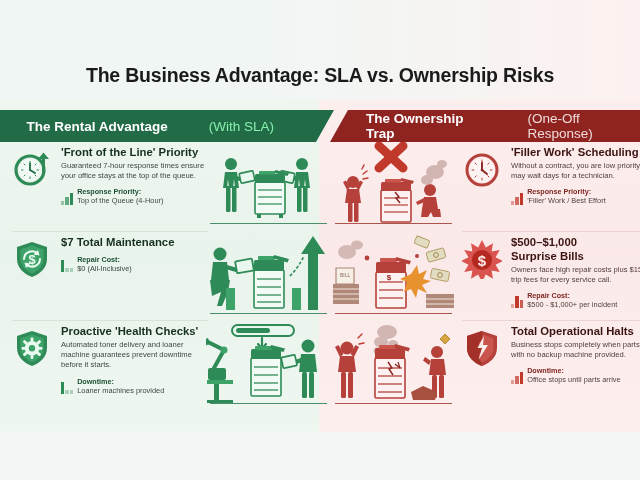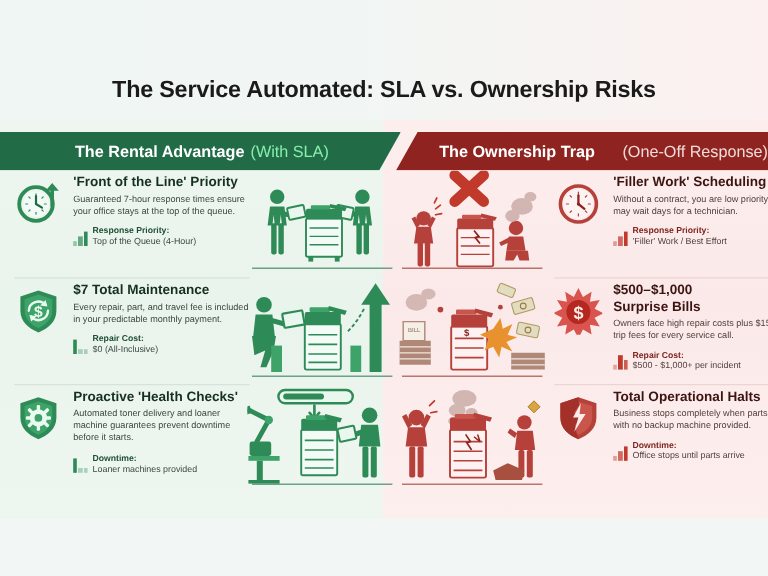--- a/index.html
+++ b/index.html
@@ -21,21 +21,21 @@
   
   .title-band{position:absolute;left:0;top:0;width:640px;height:100px;
     background:linear-gradient(90deg,#f0f6f3 0%,#f1f6f4 45%,#fcf1f0 100%);}
   .title{
     position:absolute;left:0;top:64px;width:640px;text-align:center;
     font-size:19.5px;font-weight:bold;color:#1a1a1a;letter-spacing:-.2px;
   }
 
   
   .ribbons{position:absolute;left:0;top:110px;width:640px;height:32px;}
-  .rib{position:absolute;top:0;height:32px;display:flex;align-items:center;}
+  .rib{position:absolute;top:0;height:32px;display:flex;align-items:center;gap:36px;}
   .rib-l{left:0;width:334px;background:#216B47;
          clip-path:polygon(0 0,334px 0,316px 32px,0 32px);
          justify-content:flex-end;padding-right:60px;box-sizing:border-box;}
   .rib-r{left:330px;width:310px;background:#8E2320;
          clip-path:polygon(18px 0,310px 0,310px 32px,0 32px);
          justify-content:space-between;padding-left:36px;box-sizing:border-box;}
   .rib .strong{font-size:13.5px;font-weight:bold;color:#ffffff;}
   .rib .light{font-size:13.5px;font-weight:normal;color:#86efac;margin-left:5px;}
   .rib-r .light{color:#f0dcda;}
 
@@ -91,21 +91,21 @@
 <body>
 
 <div class="infographic">
 
   <div class="bgsplit">
     <div class="lhs"></div>
     <div class="rhs"></div>
   </div>
 
   <div class="title-band"></div>
-  <div class="title">The Service Automated: SLA vs. Ownership Risks</div>
+  <div class="title">The Business Advantage: SLA vs. Ownership Risks</div>
 
   <div class="ribbons">
     <div class="rib rib-l">
       <span class="strong">The Rental Advantage</span>
       <span class="light">(With SLA)</span>
     </div>
     <div class="rib rib-r">
       <span class="strong">The Ownership Trap</span>
       <span class="light">(One-Off Response)</span>
     </div>
@@ -162,21 +162,20 @@
               <path d="M20 6.5 L31.5 10.4 L31.5 20 C31.5 27 26 31.8 20 34.3 C14 31.8 8.5 27 8.5 20 L8.5 10.4 Z" fill="#3da368"></path>
               <path d="M12 20 a8 8 0 0 1 14-5" fill="none" stroke="#eafaf0" stroke-width="2" stroke-linecap="round"></path>
               <path d="M28 20 a8 8 0 0 1 -14 5" fill="none" stroke="#eafaf0" stroke-width="2" stroke-linecap="round"></path>
               <polygon points="26,11 27.5,16.5 21.5,15.5" fill="#eafaf0"></polygon>
               <polygon points="14,29 12.5,23.5 18.5,24.5" fill="#eafaf0"></polygon>
               <text x="20" y="25" font-size="13" font-weight="bold" fill="#eafaf0" text-anchor="middle" font-family="Liberation Sans, sans-serif">$</text>
             </svg>
           </div>
           <div class="txt">
             <p class="c-head">$7 Total Maintenance</p>
-            <p class="c-body">Every repair, part, and travel fee is included in your predictable monthly payment.</p>
             <div class="metric">
               <span class="bars low">
                   <i class="b1"></i>
                   <i class="b2"></i>
                   <i class="b3"></i>
                 </span>
               <span class="metric-txt">
                 <span class="m-label" style="display:block">Repair Cost:</span>
                 <span class="m-val" style="display:block">$0 (All-Inclusive)</span>
               </span>

